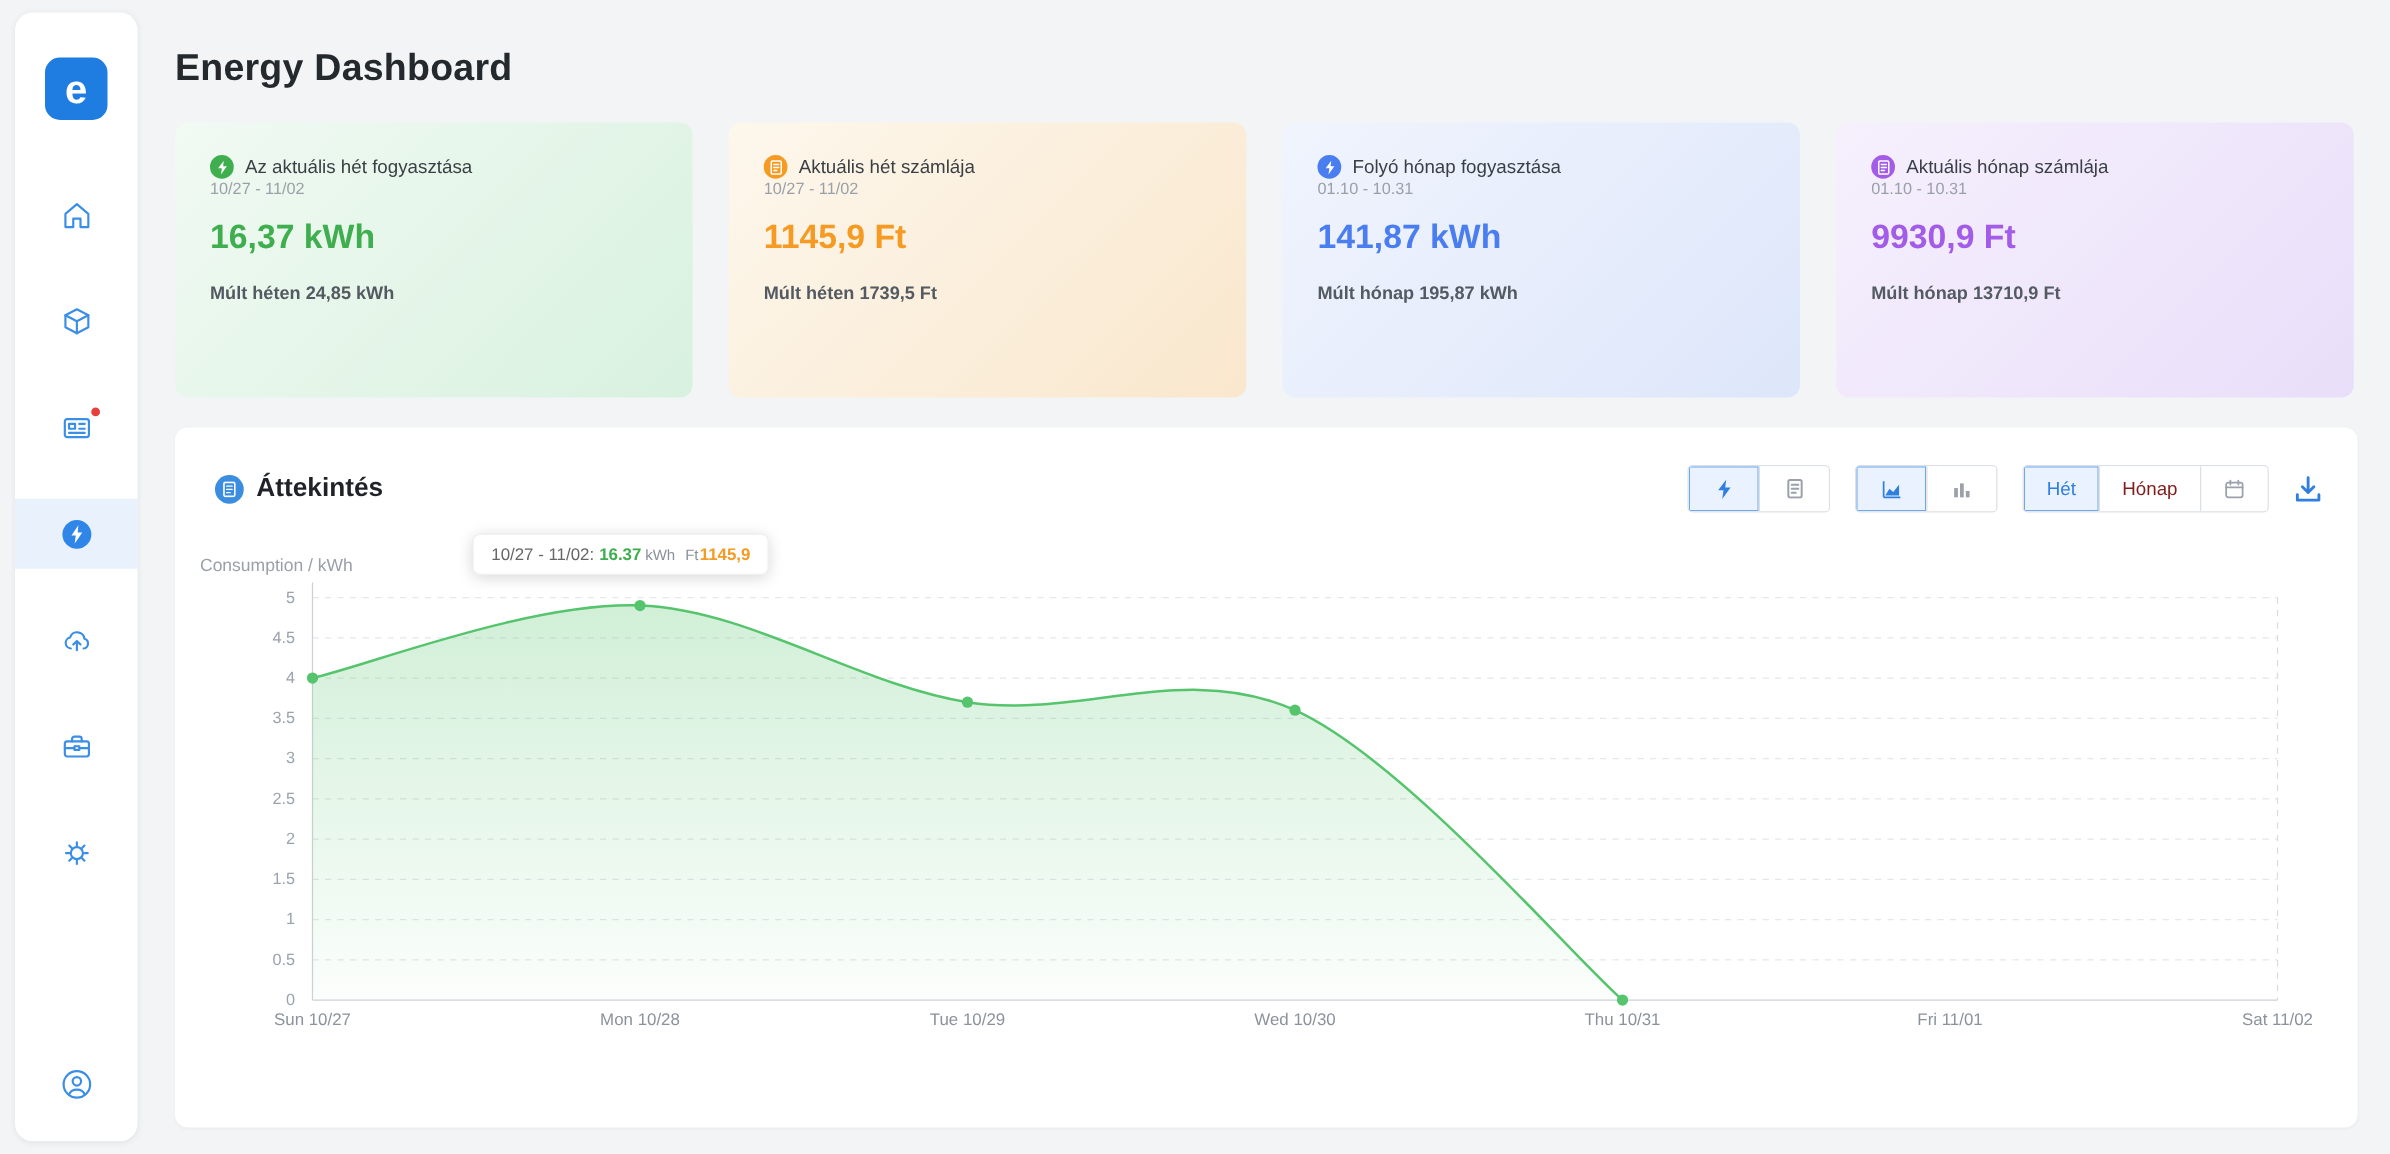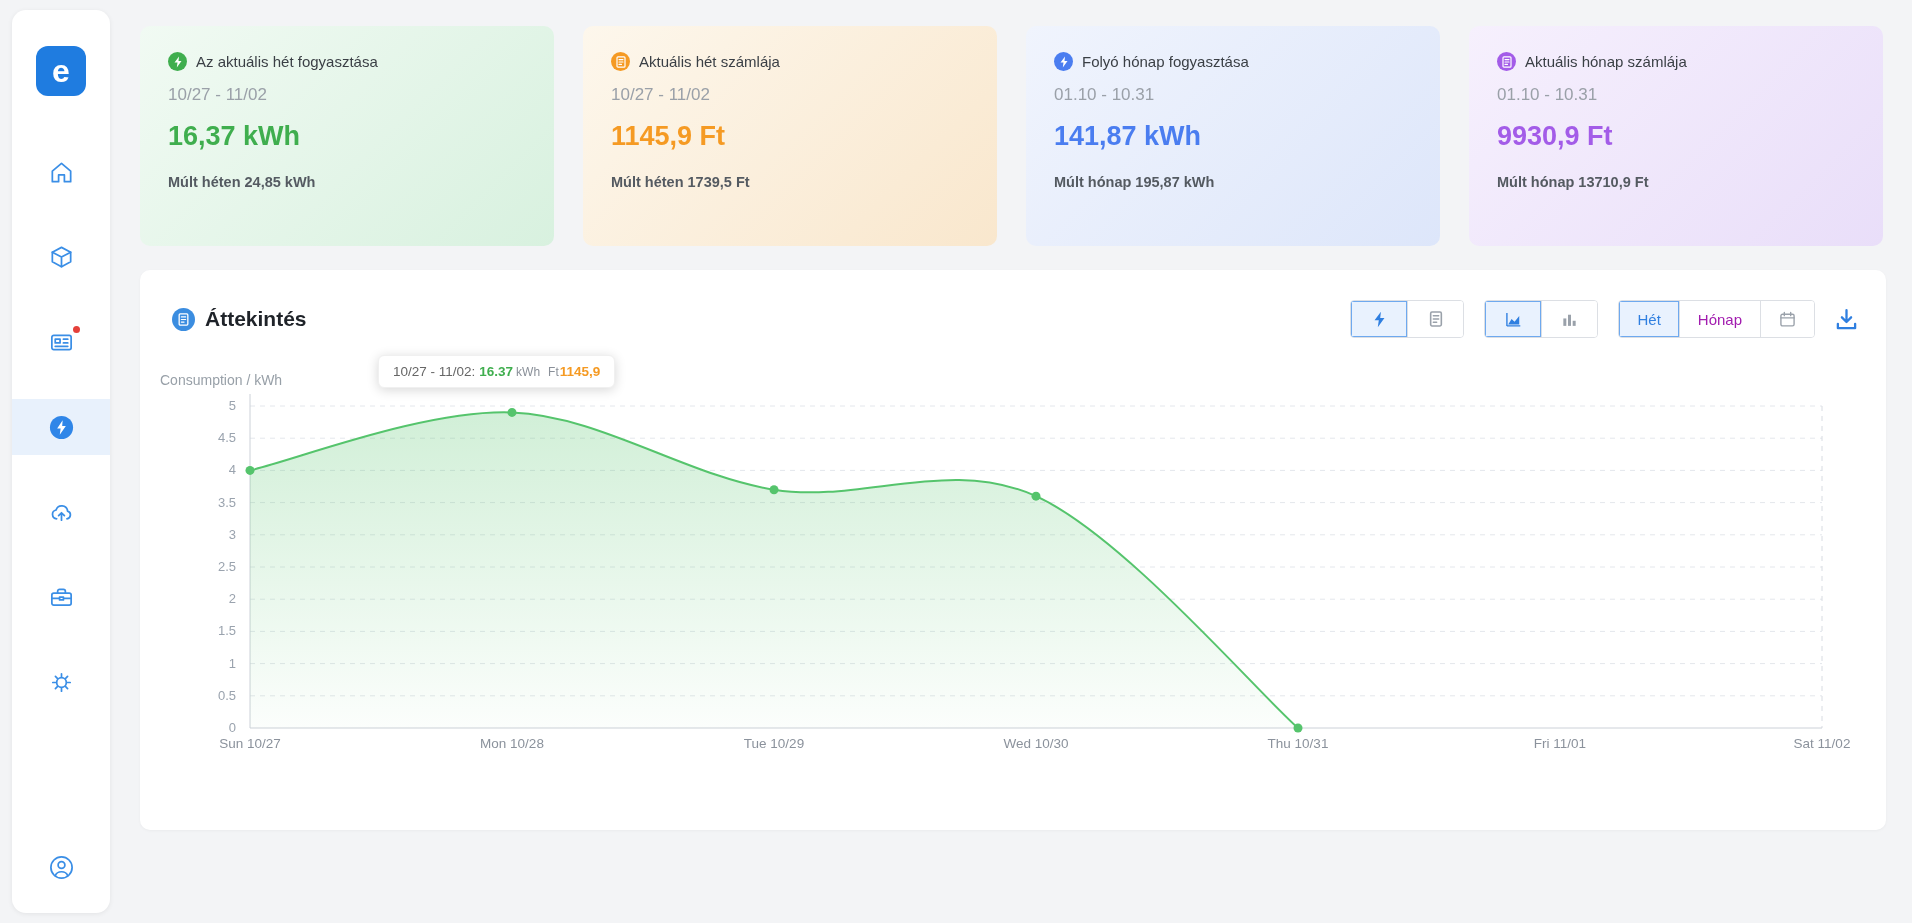--- a/index.html
+++ b/index.html
@@ -34,40 +34,40 @@
 
   
   .cards{margin-top:26px;display:flex;gap:29px;align-items:center;}
   .card{width:414px;height:220px;border-radius:10px;padding:26px 28px;}
   .card-green{background:linear-gradient(135deg,#f1faf3 0%,#d8f1df 100%);}
   .card-orange{background:linear-gradient(135deg,#fdf7ec 0%,#f9e7cd 100%);}
   .card-blue{background:linear-gradient(135deg,#f0f4fd 0%,#dde6fa 100%);}
   .card-purple{background:linear-gradient(135deg,#f6f0fd 0%,#e9def9 100%);}
   .card-head{display:flex;align-items:center;gap:9px;font-size:15px;color:#3a3f45;}
   .card-ico{width:19px;height:19px;border-radius:50%;display:flex;align-items:center;justify-content:center;flex:0 0 auto;}
-  .card-period{margin-top:14px;font-size:17px;color:#9aa0a8;}
+  .card-period{font-size:13px;color:#9aa0a8;}
   .card-value{margin-top:16px;font-size:27px;font-weight:700;}
   .card-green  .card-value{color:#3fae4e;}
   .card-orange .card-value{color:#f59a23;}
   .card-blue   .card-value{color:#4a7df0;}
   .card-purple .card-value{color:#a35ce8;}
   .card-compare{margin-top:22px;font-size:14.5px;color:#545a61;font-weight:bold;}
 
   
   .panel{margin-top:24px;background:#fff;border-radius:10px;height:560px;position:relative;box-shadow:0 1px 3px rgba(0,0,0,.04);}
   .panel-header{display:flex;align-items:center;padding:30px 28px 0 32px;}
   .panel-title-wrap{display:flex;align-items:center;gap:10px;}
   .panel-ico{width:23px;height:23px;border-radius:50%;background:#3b8de0;display:flex;align-items:center;justify-content:center;}
   .panel-title{font-size:21px;font-weight:700;color:#1f2329;}
   .panel-tools{margin-left:auto;display:flex;align-items:center;gap:20px;}
   .btn-group{display:flex;border:1px solid #dcdfe4;border-radius:4px;overflow:hidden;background:#fff;}
   .tool-btn{width:56px;height:36px;display:flex;align-items:center;justify-content:center;cursor:pointer;background:#fff;}
   .tool-btn + .tool-btn{border-left:1px solid #dcdfe4;}
   .tool-btn.active{background:#e9f2fe;box-shadow:inset 0 0 0 1px #6ea9ef;}
-  .seg-btn{height:36px;padding:0 18px;display:flex;align-items:center;justify-content:center;font-size:15px;color:#a21caf;cursor:pointer;background:#fff;}
+  .seg-btn{height:36px;padding:0 18px;display:flex;align-items:center;justify-content:center;font-size:15px;color:#7f1d1d;cursor:pointer;background:#fff;}
   .seg-btn + .seg-btn{border-left:1px solid #dcdfe4;}
   .seg-btn.active{background:#e9f2fe;color:#2f7fe0;box-shadow:inset 0 0 0 1px #6ea9ef;}
   .panel-dl{cursor:pointer;display:flex;align-items:center;}
 
   .axis-title{position:absolute;left:20px;top:102px;font-size:14px;color:#98a0a8;}
   .tooltip{position:absolute;left:238px;top:85px;background:#fff;border:1px solid #f0f0f0;border-radius:6px;
     box-shadow:0 2px 12px rgba(0,0,0,.16);padding:8px 14px;font-size:13.5px;color:#666;display:flex;align-items:center;
     white-space:nowrap;z-index:5;}
   .tt-kwh{color:#3fae4e;font-weight:700;margin-left:4px;}
   .tt-unit{color:#8a9099;font-size:12px;margin-left:3px;margin-right:8px;}
@@ -127,20 +127,21 @@
   <div class="side-item side-bottom">
     <svg viewBox="0 0 28 28">
         <circle class="side-stroke" cx="14" cy="14" r="11"></circle>
         <circle class="side-stroke" cx="14" cy="11.5" r="3.5"></circle>
         <path class="side-stroke" d="M7.5 22.5 a6.8 5.8 0 0 1 13 0"></path>
       </svg>
   </div>
 </div>
 
 <div class="main">
+  <h1 class="page-title">Energy Dashboard</h1>
 
 
   <div class="cards">
 
     <div class="card card-green">
       <div class="card-head">
         <span class="card-ico" style="background:#3fae4e">
           <svg width="10" height="12" viewBox="0 0 10 12">
               <path d="M6 0.5 L1.5 6.5 h3 L3.8 11.5 L8.5 5 h-3 Z" fill="#fff"></path>
             </svg>

